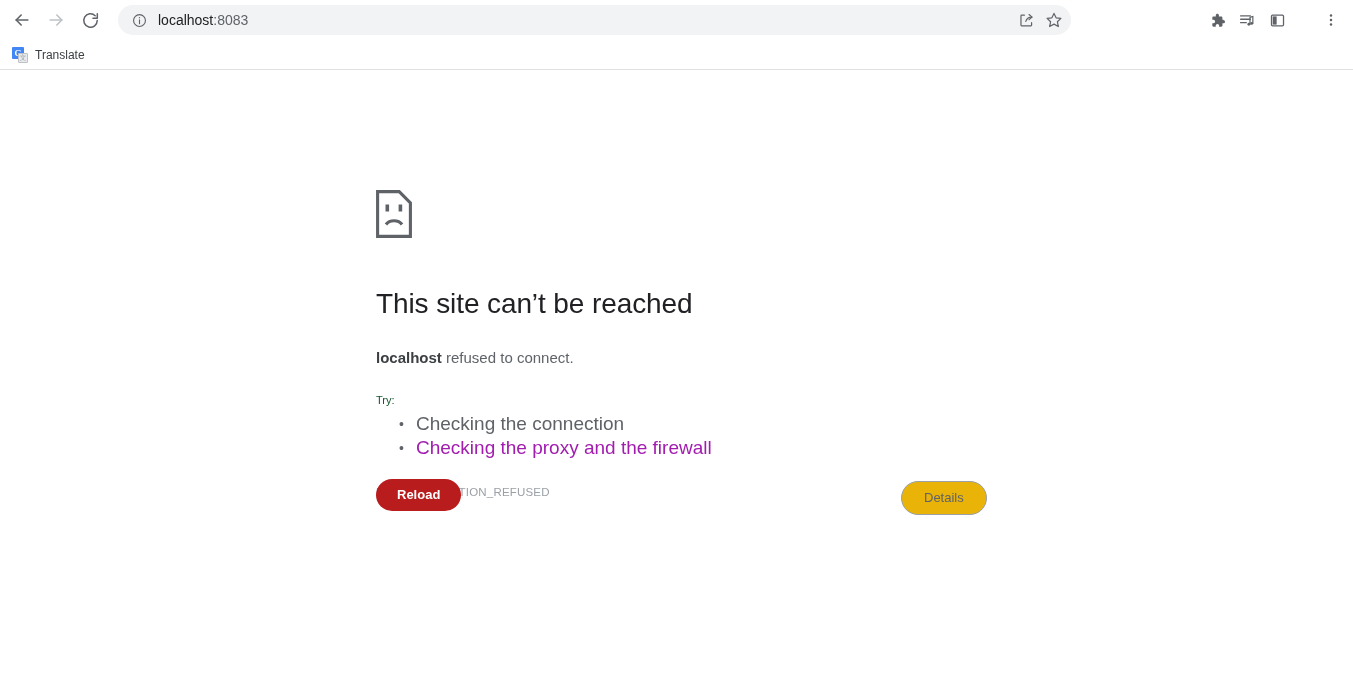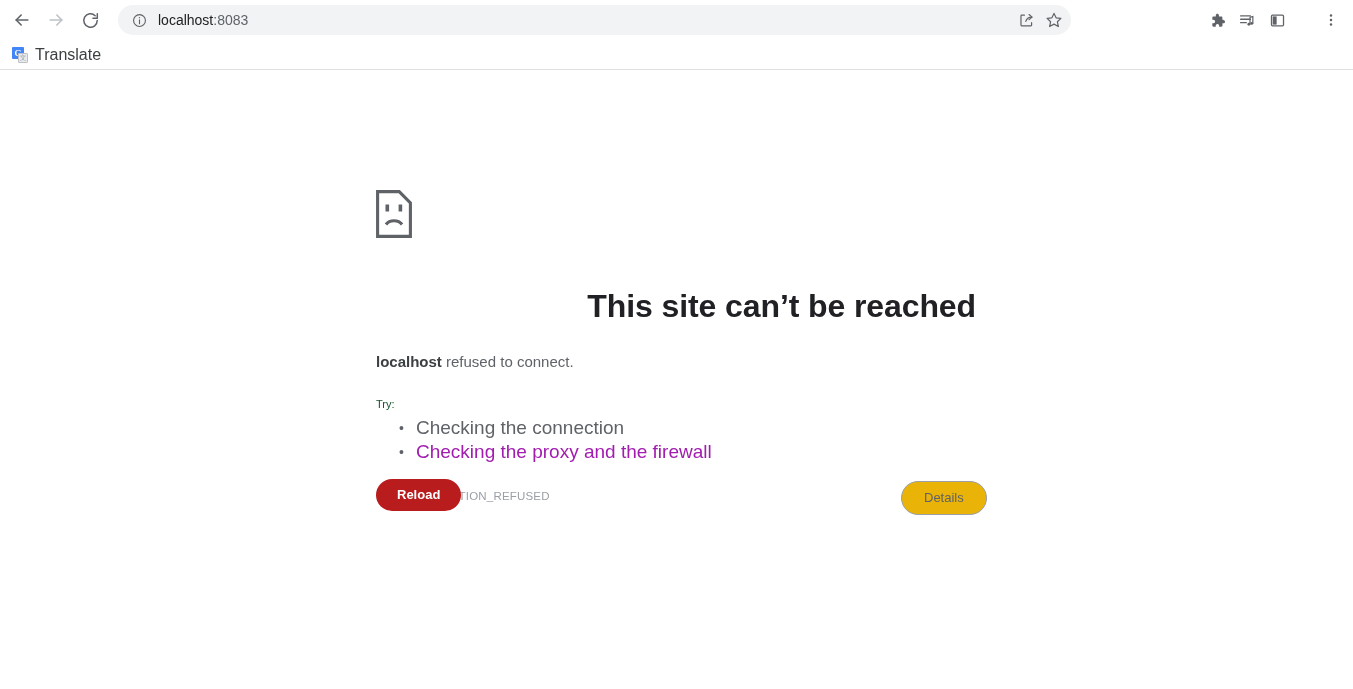--- a/index.html
+++ b/index.html
@@ -151,21 +151,21 @@
     border: 1px solid #bdc1c6;
     box-sizing: border-box;
     border-radius: 1px;
     color: #9aa0a6;
     font-size: 7px;
     line-height: 8px;
     text-align: center;
     font-family: "Liberation Serif", serif;
   }
   .bookmark-label {
-    font-size: 16px;
+    font-size: 12px;
     color: #3c4043;
     white-space: nowrap;
   }
 
   
   .page {
     height: 618px;
     background: #ffffff;
     position: relative;
   }
@@ -174,27 +174,26 @@
     left: 376px;
     top: 120px;
     width: 600px;
   }
   .sad-icon {
     width: 36px;
     height: 48px;
     margin-bottom: 49px;
   }
   .error-heading {
-    font-size: 32px;
-    font-weight: bold;
+    font-size: 28px;
+    font-weight: normal;
     color: #202124;
     margin: 0 0 26px 0;
     line-height: 1.2;
     letter-spacing: -0.1px;
-    text-align: right;
   }
   .error-summary {
     font-size: 15px;
     color: #5f6368;
     margin: 0 0 26px 0;
     line-height: 1.4;
   }
   .error-summary .host-strong {
     font-weight: bold;
     color: #3c4043;

